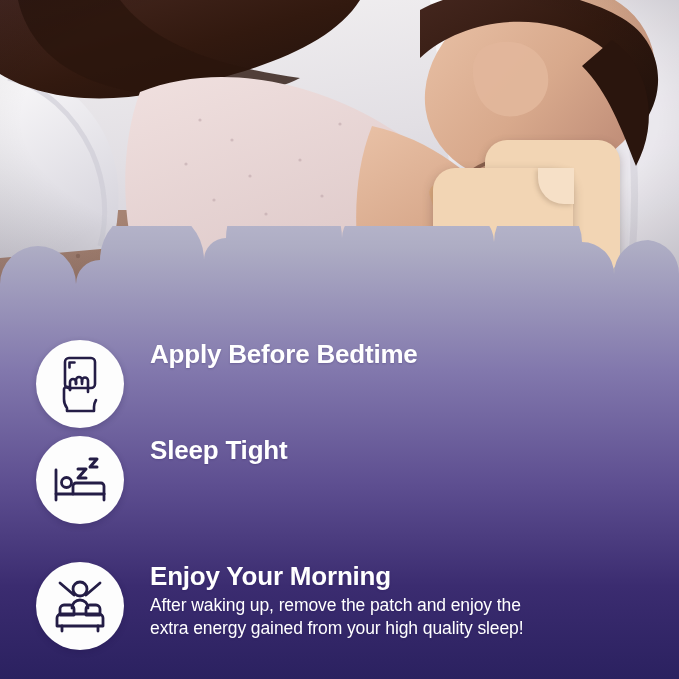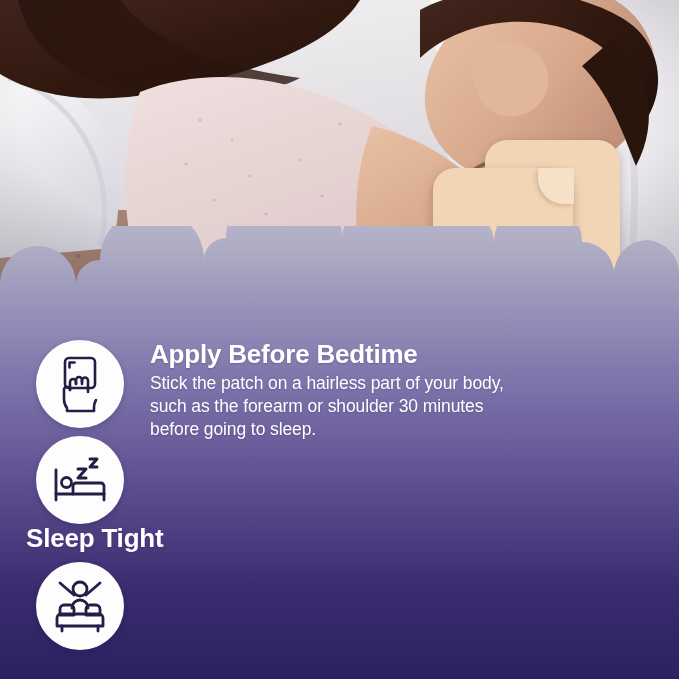--- a/index.html
+++ b/index.html
@@ -95,21 +95,21 @@
   }
 
   .row {
     position: absolute;
     left: 0;
     width: 679px;
     display: flex;
     align-items: flex-start;
   }
   .row-1 { top: 114px; }
-  .row-2 { top: 210px; flex-direction: column; }
+  .row-2 { top: 210px; }
   .row-3 { top: 336px; }
 
   .icon-badge {
     flex: 0 0 auto;
     width: 88px;
     height: 88px;
     margin-left: 36px;
     border-radius: 50%;
     background: #fdfdfd;
     display: flex;
@@ -301,23 +301,20 @@
           <rect x="13" y="4" width="30" height="30" rx="4"></rect>
           <path d="M17.5,8.5 h5 M17.5,8.5 v5"></path>
           <path d="M24,30 v-4 a3,3 0 0 1 6,0 v4"></path>
           <path d="M30,28 v-1.5 a3,3 0 0 1 6,0 V38"></path>
           <path d="M24,30 v-2 a3,3 0 0 0 -6,0 v8"></path>
           <path d="M18,36 v-1 a3.2,3.2 0 0 0 -6,0 v10 a14,14 0 0 0 3,9 v3 h27 v-4 a14,14 0 0 1 2,-7"></path>
         </svg>
       </div>
       <div class="row-text">
         <div class="row-title">Apply Before Bedtime</div>
-        <div class="row-body">Stick the patch on a hairless part of your body,
-such as the forearm or shoulder 30 minutes
-before going to sleep.</div>
       </div>
     </div>
 
     <div class="row row-2">
       <div class="icon-badge">
         <svg width="58" height="52" viewBox="0 0 58 52" fill="none" stroke="#241d46" stroke-width="2.8" stroke-linecap="round" stroke-linejoin="round">
           <path d="M5,16 V46"></path>
           <path d="M5,40 H53"></path>
           <path d="M53,40 V46"></path>
           <circle cx="15.5" cy="28.5" r="5"></circle>
@@ -339,16 +336,21 @@
           <circle cx="29" cy="11" r="7"></circle>
           <path d="M23,17 L9,5"></path>
           <path d="M35,17 L49,5"></path>
           <path d="M21,30 a8,8 0 0 1 16,0"></path>
           <path d="M9,31 a4,4 0 0 1 4,-4 h6 a4,4 0 0 1 4,4 v6 H9 Z"></path>
           <path d="M35,31 a4,4 0 0 1 4,-4 h6 a4,4 0 0 1 4,4 v6 h-14 Z"></path>
           <path d="M6,40 a4,4 0 0 1 4,-4 h38 a4,4 0 0 1 4,4 v8 H6 Z"></path>
           <path d="M11,48 v5 M47,48 v5"></path>
         </svg>
       </div>
+      <div class="row-text">
+        <div class="row-title">Enjoy Your Morning</div>
+        <div class="row-body">After waking up, remove the patch and enjoy the
+extra energy gained from your high quality sleep!</div>
+      </div>
     </div>
 
   </div>
 </div>
 
 </body></html>

